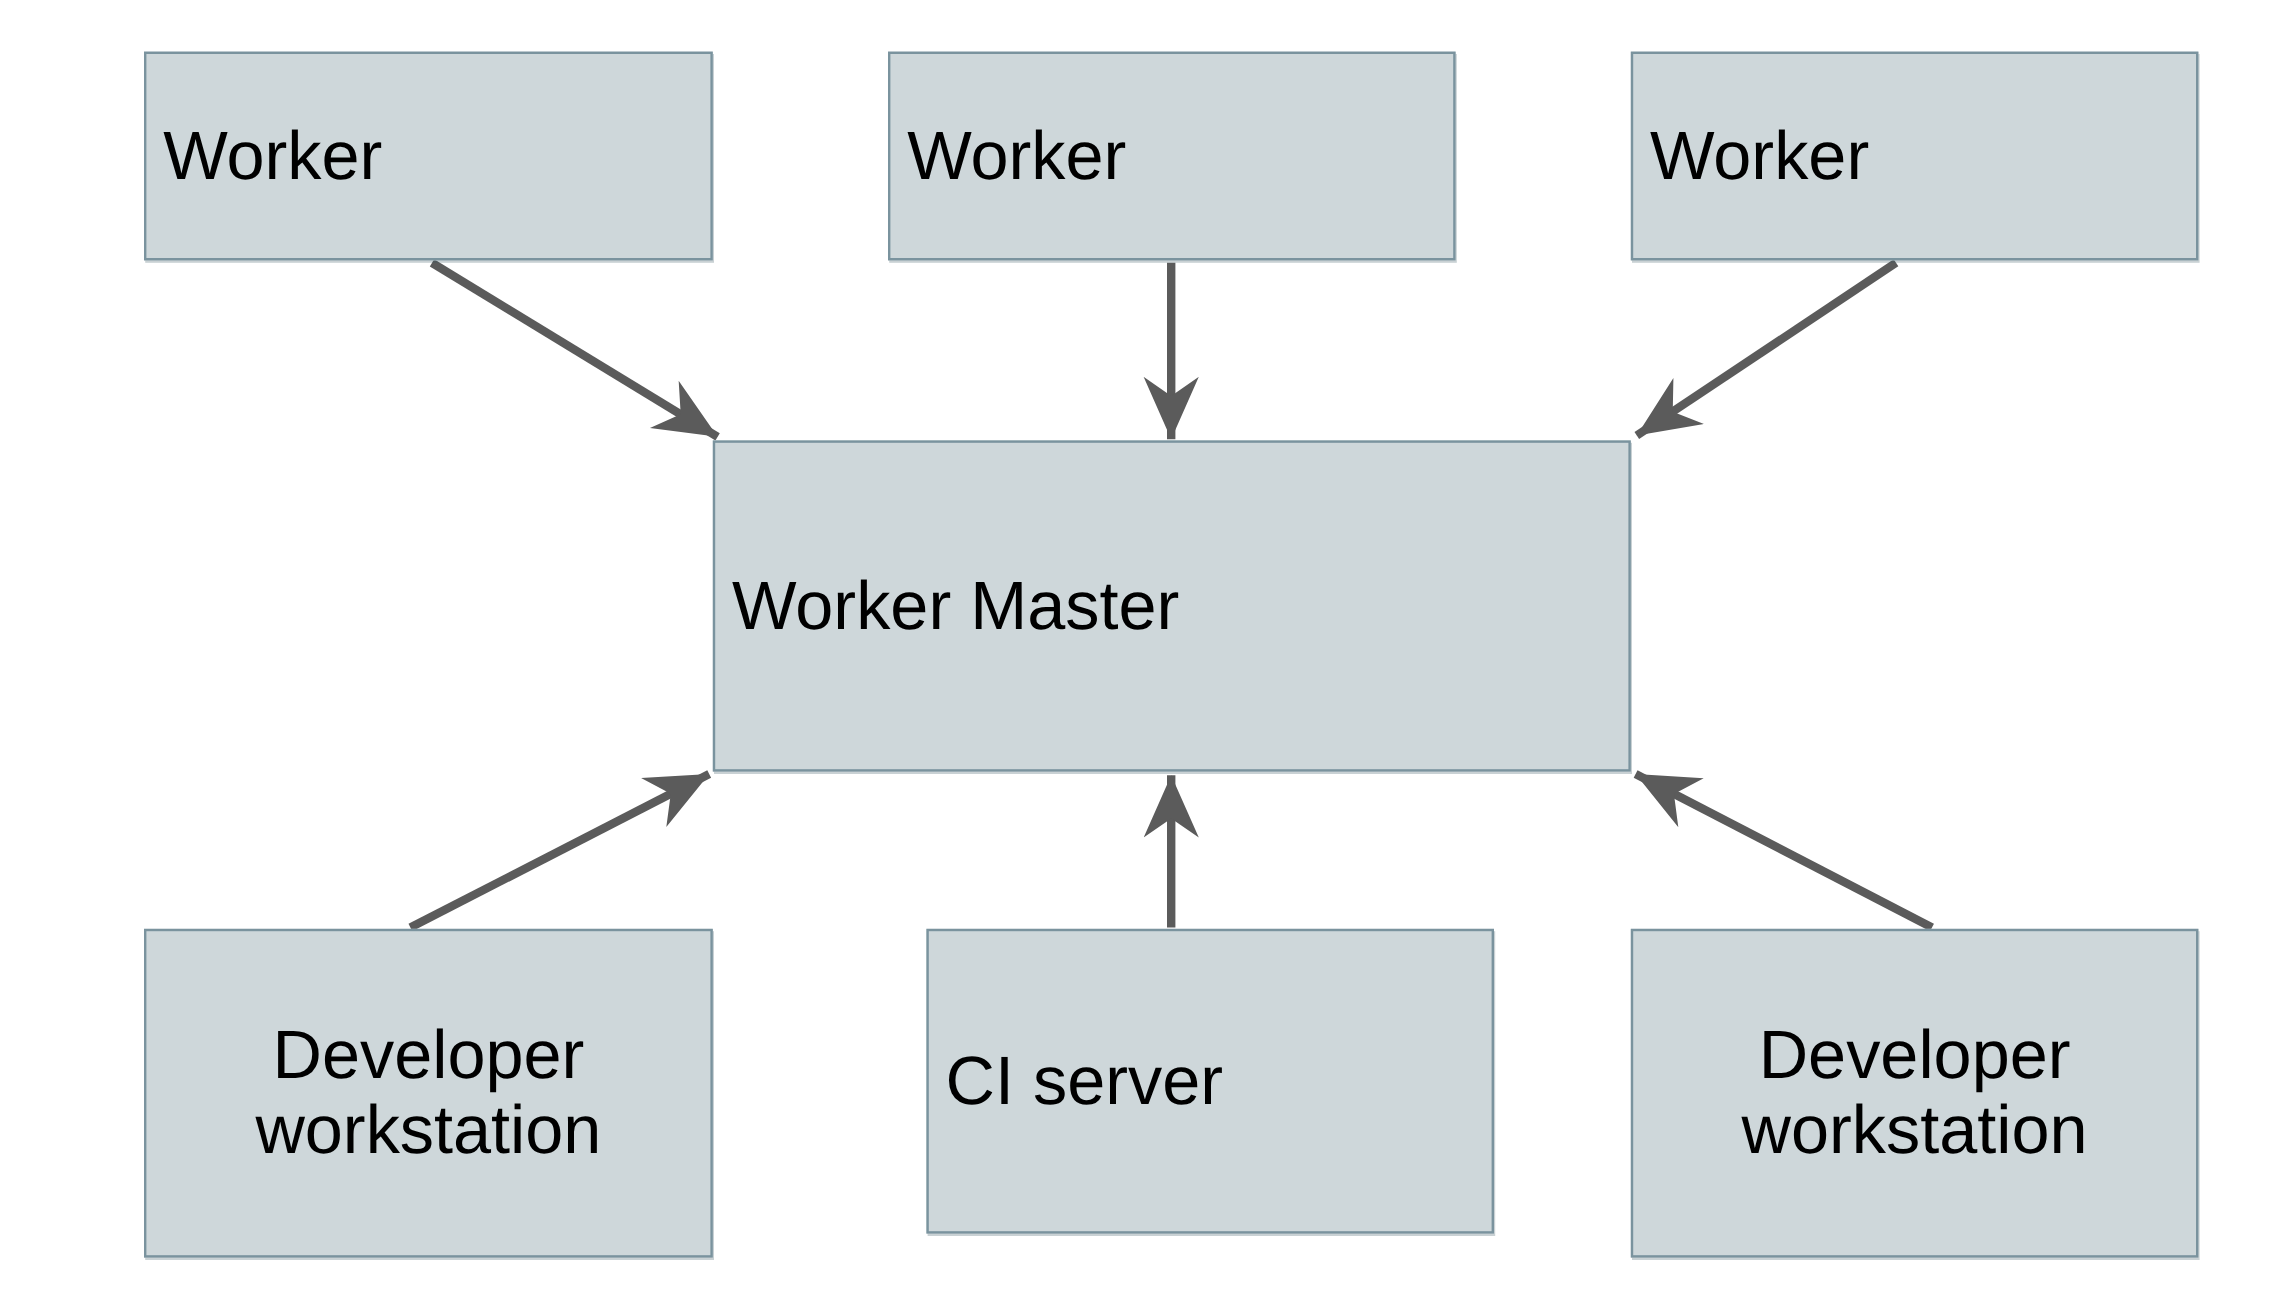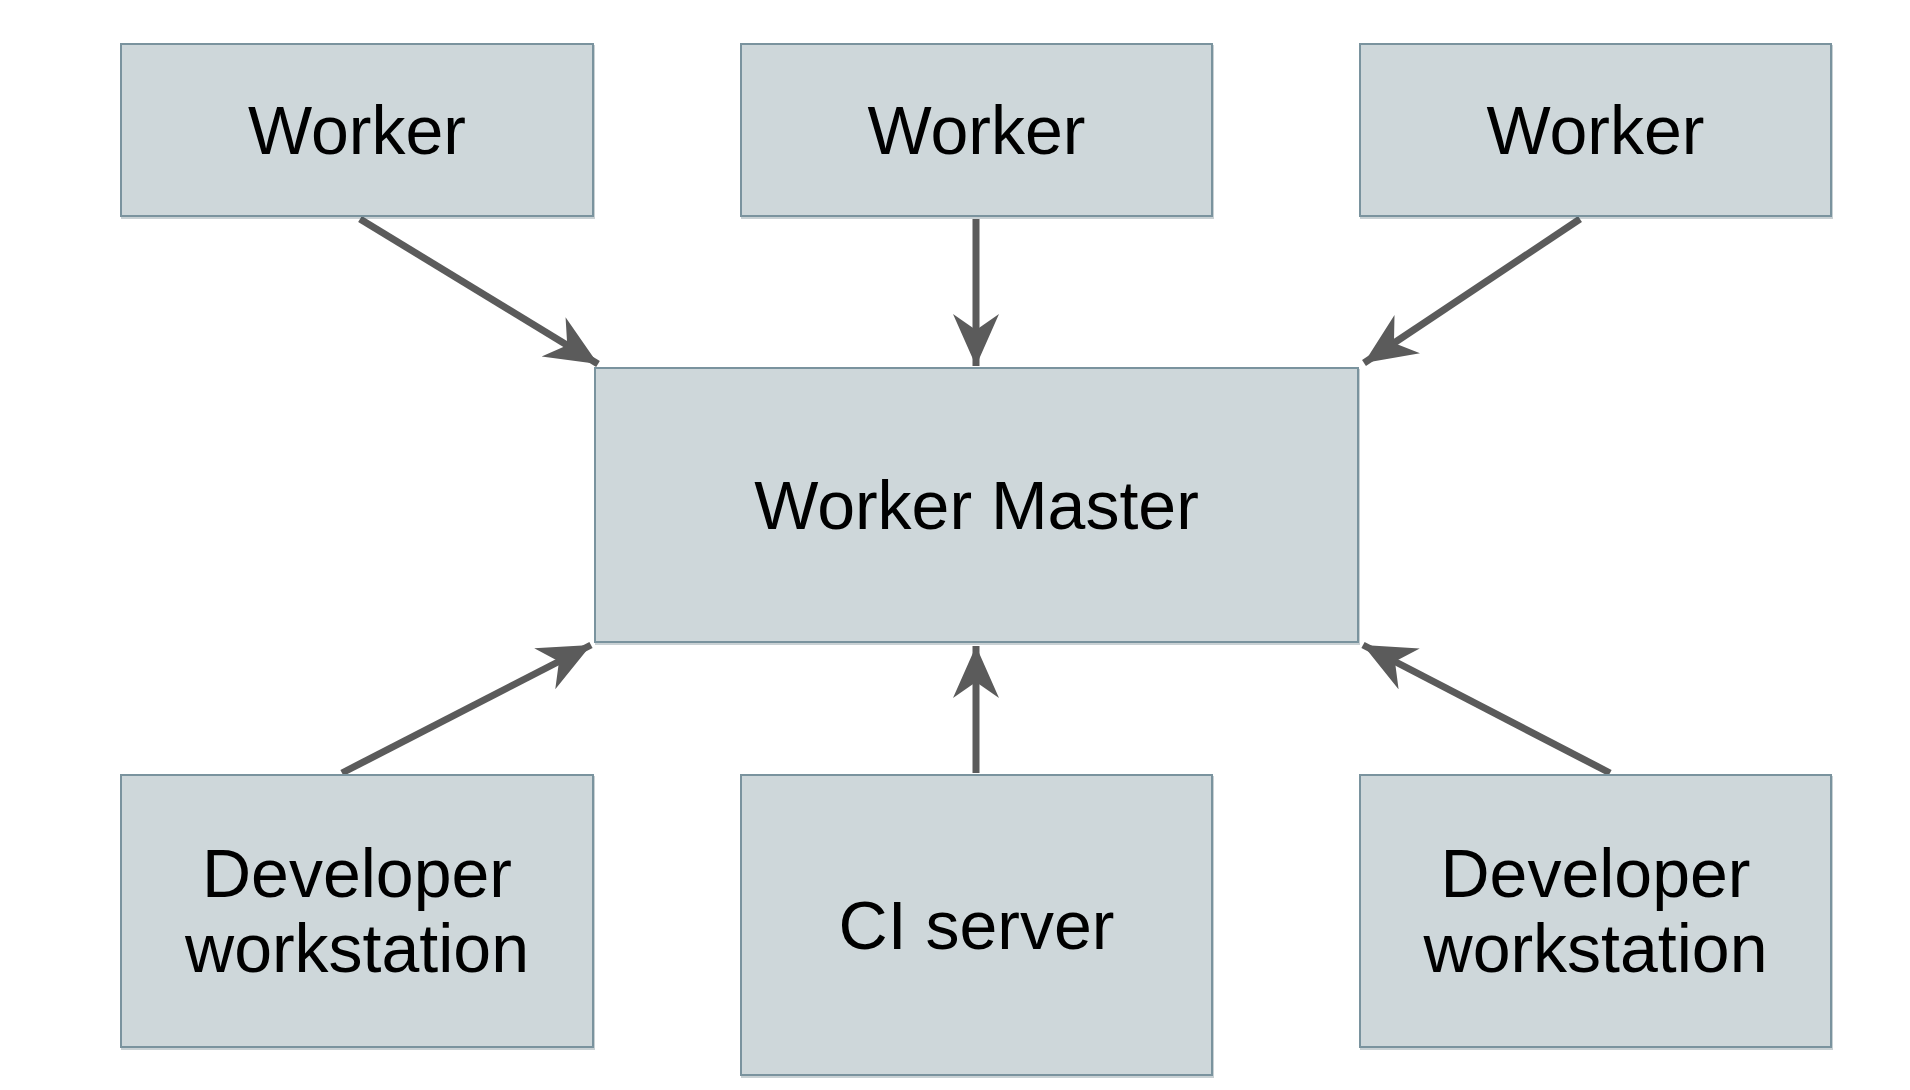--- a/index.html
+++ b/index.html
@@ -29,24 +29,24 @@
     height: 1090px;
     pointer-events: none;
   }
   .node {
     position: absolute;
     background: var(--node-fill);
     border: 2px solid var(--node-border);
     box-shadow: 1px 2px 0 rgba(62, 88, 100, 0.28);
     display: flex;
     align-items: center;
-    justify-content: center;
+    justify-content: flex-start;
     text-align: center;
     color: var(--text);
-    font-size: 68px;
+    font-size: 57px;
     line-height: 1.1;
     padding: 0 14px;
   }
   .node span { display: block; }
 </style>
 </head>
 <body>
 
 <div class="canvas">
 
@@ -74,20 +74,20 @@
   </div>
   <div class="node" style="left: 1359px; top: 43px; width: 473px; height: 174px;">
     <span>Worker</span>
   </div>
   <div class="node" style="left: 594px; top: 367px; width: 765px; height: 276px;">
     <span>Worker Master</span>
   </div>
   <div class="node" style="left: 120px; top: 774px; width: 474px; height: 274px;">
     <span>Developer workstation</span>
   </div>
-  <div class="node" style="left: 740px; top: 774px; width: 473px; height: 302px;">
+  <div class="node" style="left: 772px; top: 774px; width: 473px; height: 254px;">
     <span>CI server</span>
   </div>
   <div class="node" style="left: 1359px; top: 774px; width: 473px; height: 274px;">
     <span>Developer workstation</span>
   </div>
 
 </div>
 
 </body></html>

